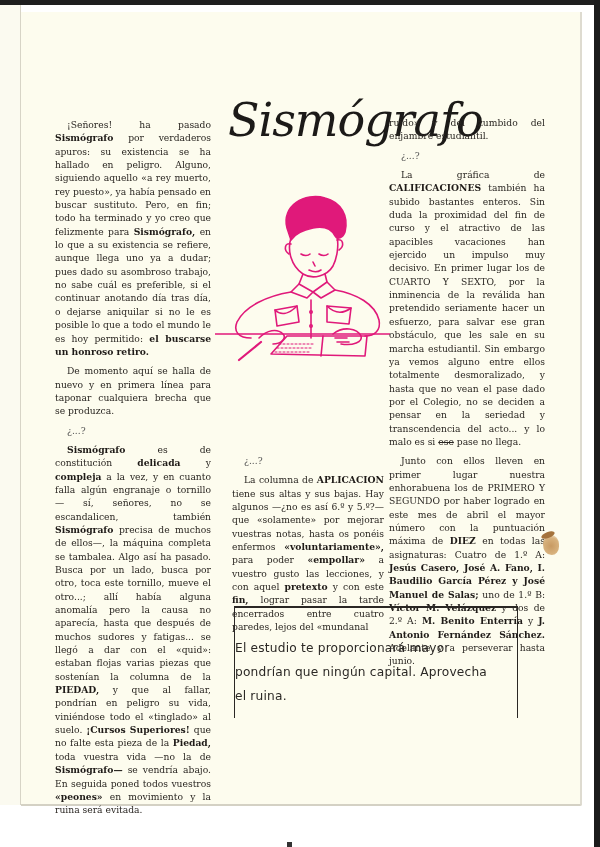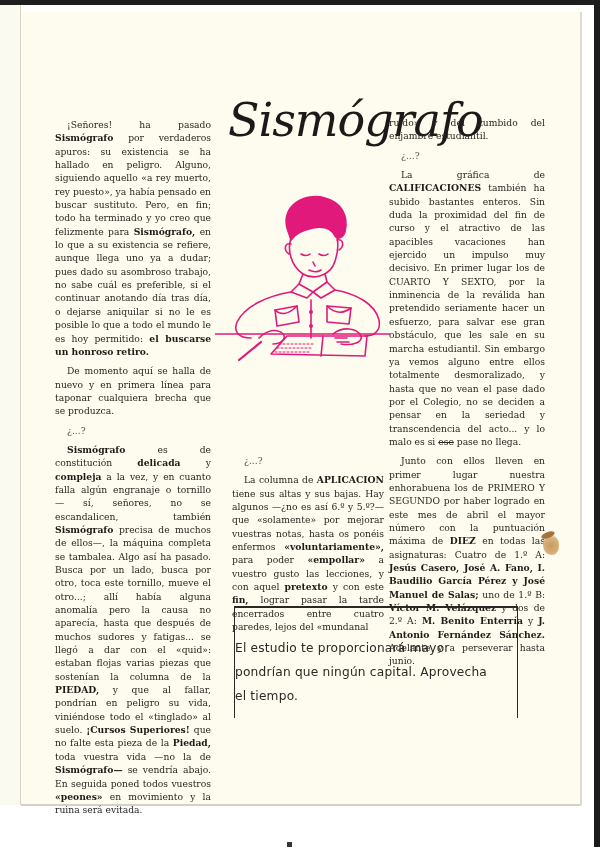--- a/index.html
+++ b/index.html
@@ -133,21 +133,21 @@
   </p>
   <p>
     <span>Junto con ellos lleven en primer lugar nuestra enhorabuena los de PRIMERO Y SEGUNDO por haber logrado en este mes de abril el mayor número con la puntuación máxima de </span><b>DIEZ</b><span> en todas las asignaturas: Cuatro de 1.º A: </span><b>Jesús Casero, José A. Fano, I. Baudilio García Pérez y José Manuel de Salas;</b><span> uno de 1.º B: </span><b>Víctor M. Velázquez</b><span> y dos de 2.º A: </span><b>M. Benito Enterría</b><span> y </span><b>J. Antonio Fernández Sánchez.</b><span> Adelante y a perseverar hasta junio.</span>
   </p>
 </div>
 
 <div class="notice-box">
   <div class="notice-text">
     <div>El estudio te proporcionará mayor</div>
     <div>pondrían que ningún capital. Aprovecha</div>
-    <div>el tiempo.</div>
+    <div>el ruina.</div>
   </div>
 </div>
 
 <div class="stain"></div>
 <div class="stain-top"></div>
 
 <div class="right-edge"></div>
 <div class="page-marker"></div>
 
 </body></html>

